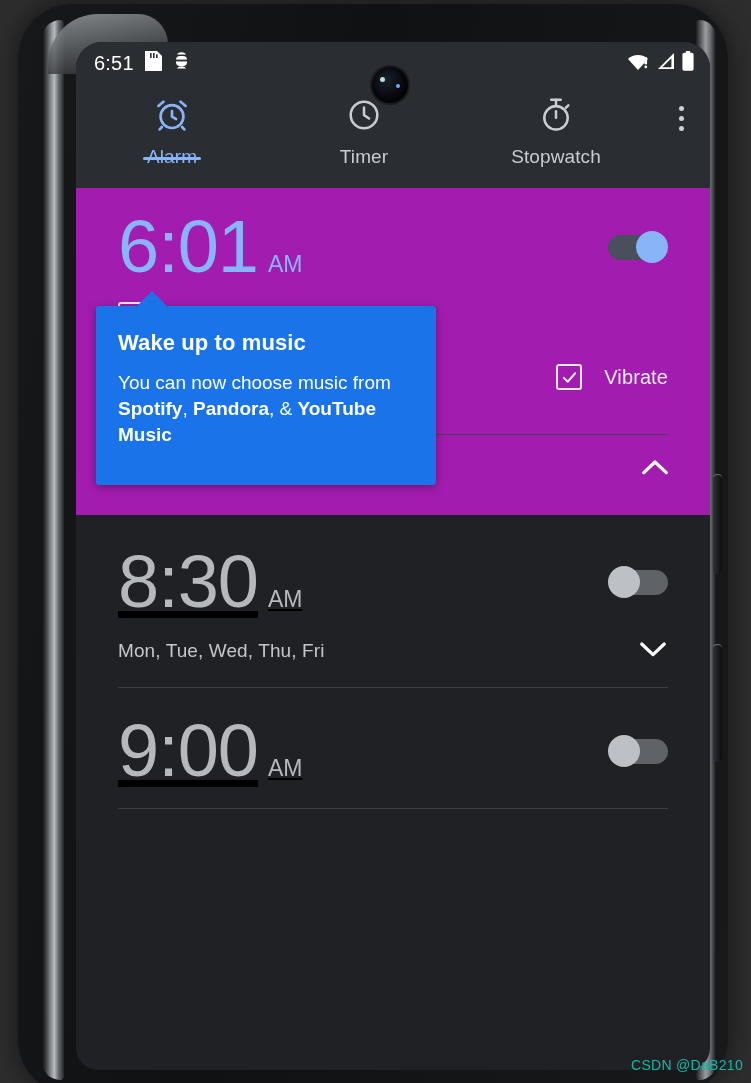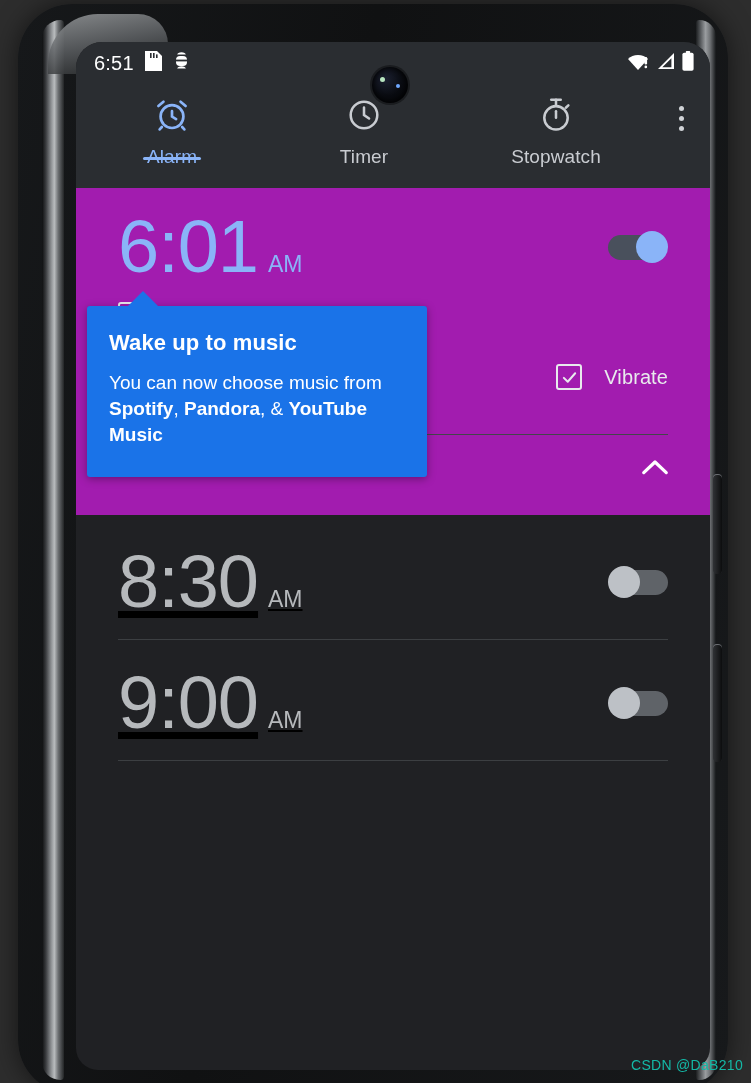--- a/index.html
+++ b/index.html
@@ -289,26 +289,26 @@
   .collapse-row {
     display: flex;
     justify-content: flex-end;
     padding: 22px 40px 0 0;
   }
   .chev-btn { cursor: pointer; display: block; }
 
   
   .tooltip {
     position: absolute;
-    left: 11px;
+    left: 20px;
     top: 118px;
     width: 340px;
     background: #1a73e8;
     border-radius: 3px;
-    padding: 24px 26px 28px 22px;
+    padding: 24px 26px 36px 22px;
     box-sizing: border-box;
     z-index: 20;
     box-shadow: 0 2px 8px rgba(0,0,0,.35);
   }
   .tooltip-arrow {
     position: absolute;
     top: -15px;
     left: 40px;
     width: 0; height: 0;
     border-left: 16px solid transparent;
@@ -540,20 +540,28 @@
         <div class="row time-row">
           <div class="time-block">
             <span class="time-big">8:30</span>
             <span class="time-mer">AM</span>
           </div>
           <div class="switch off">
             <span class="track"></span>
             <span class="thumb"></span>
           </div>
         </div>
+        <div class="days-row">
+          <span class="days-label">Mon, Tue, Wed, Thu, Fri</span>
+          <span class="chev-btn ico">
+            <svg width="30" height="20" viewBox="0 0 24 16">
+              <path d="M3 4 12 12.5 21 4" fill="none" stroke="#ffffff" stroke-width="2.6" stroke-linecap="round" stroke-linejoin="round"></path>
+            </svg>
+          </span>
+        </div>
       </div>
       <div class="list-divider"></div>
 
       <div class="alarm-item">
         <div class="row time-row">
           <div class="time-block">
             <span class="time-big">9:00</span>
             <span class="time-mer">AM</span>
           </div>
           <div class="switch off">

